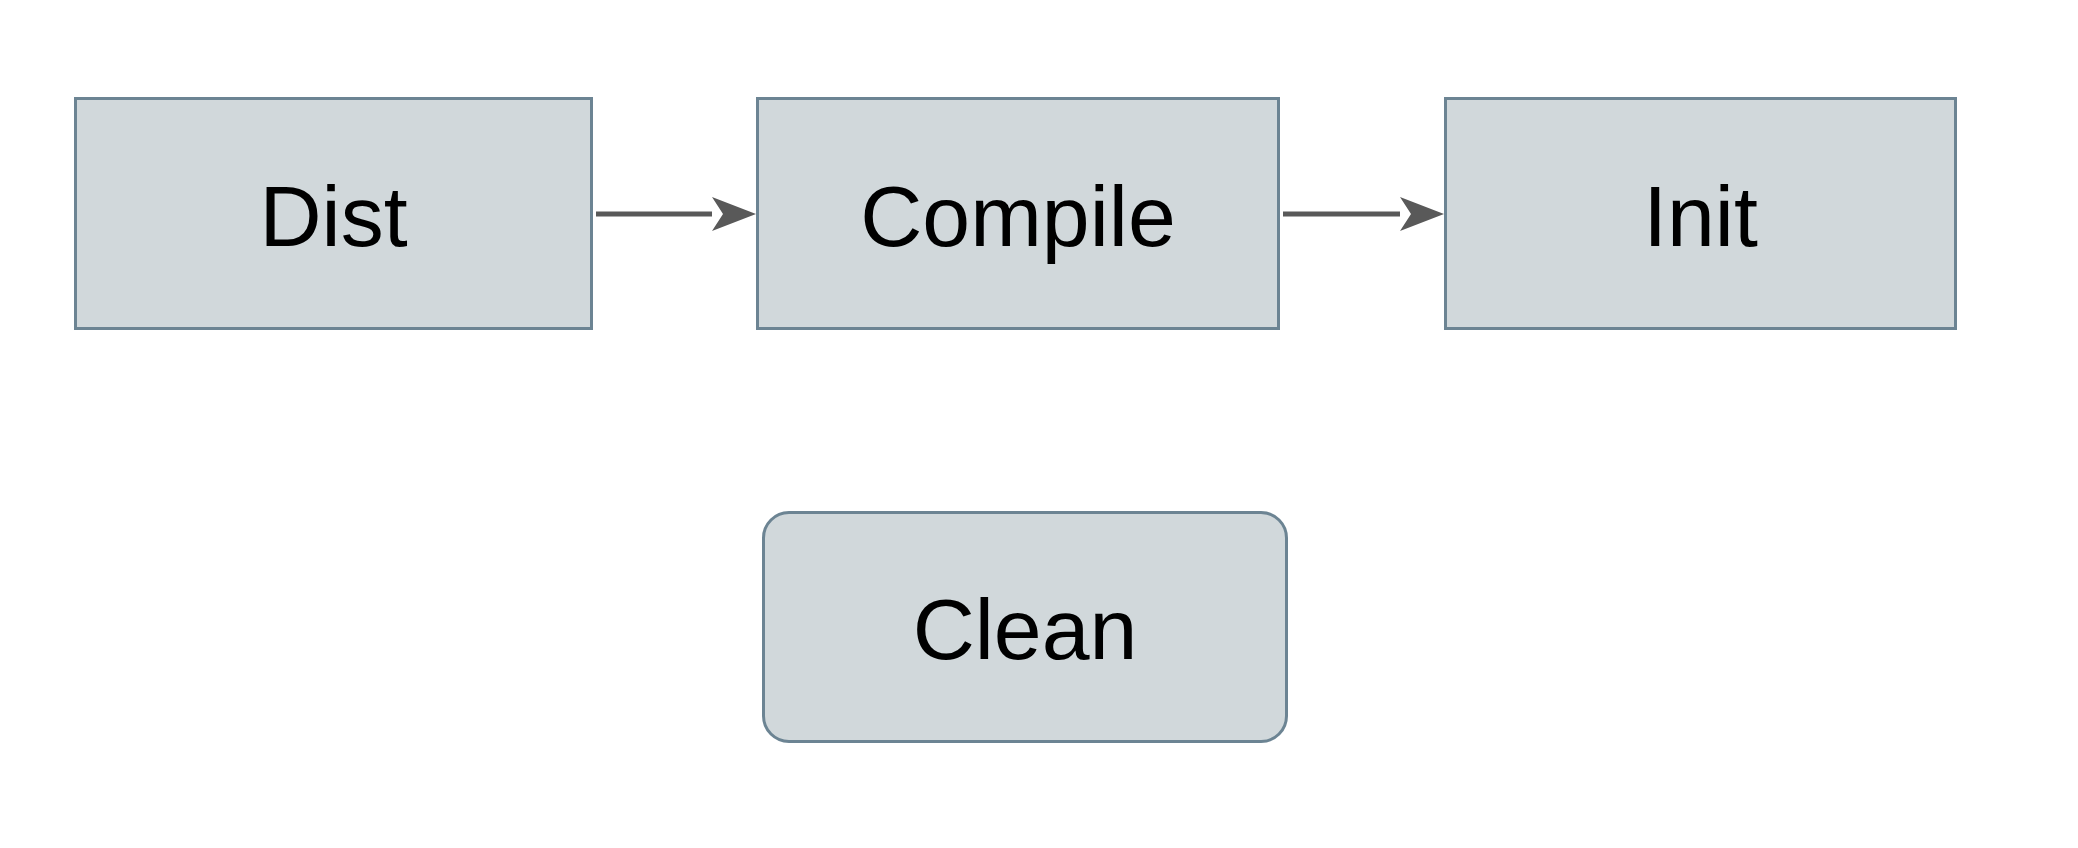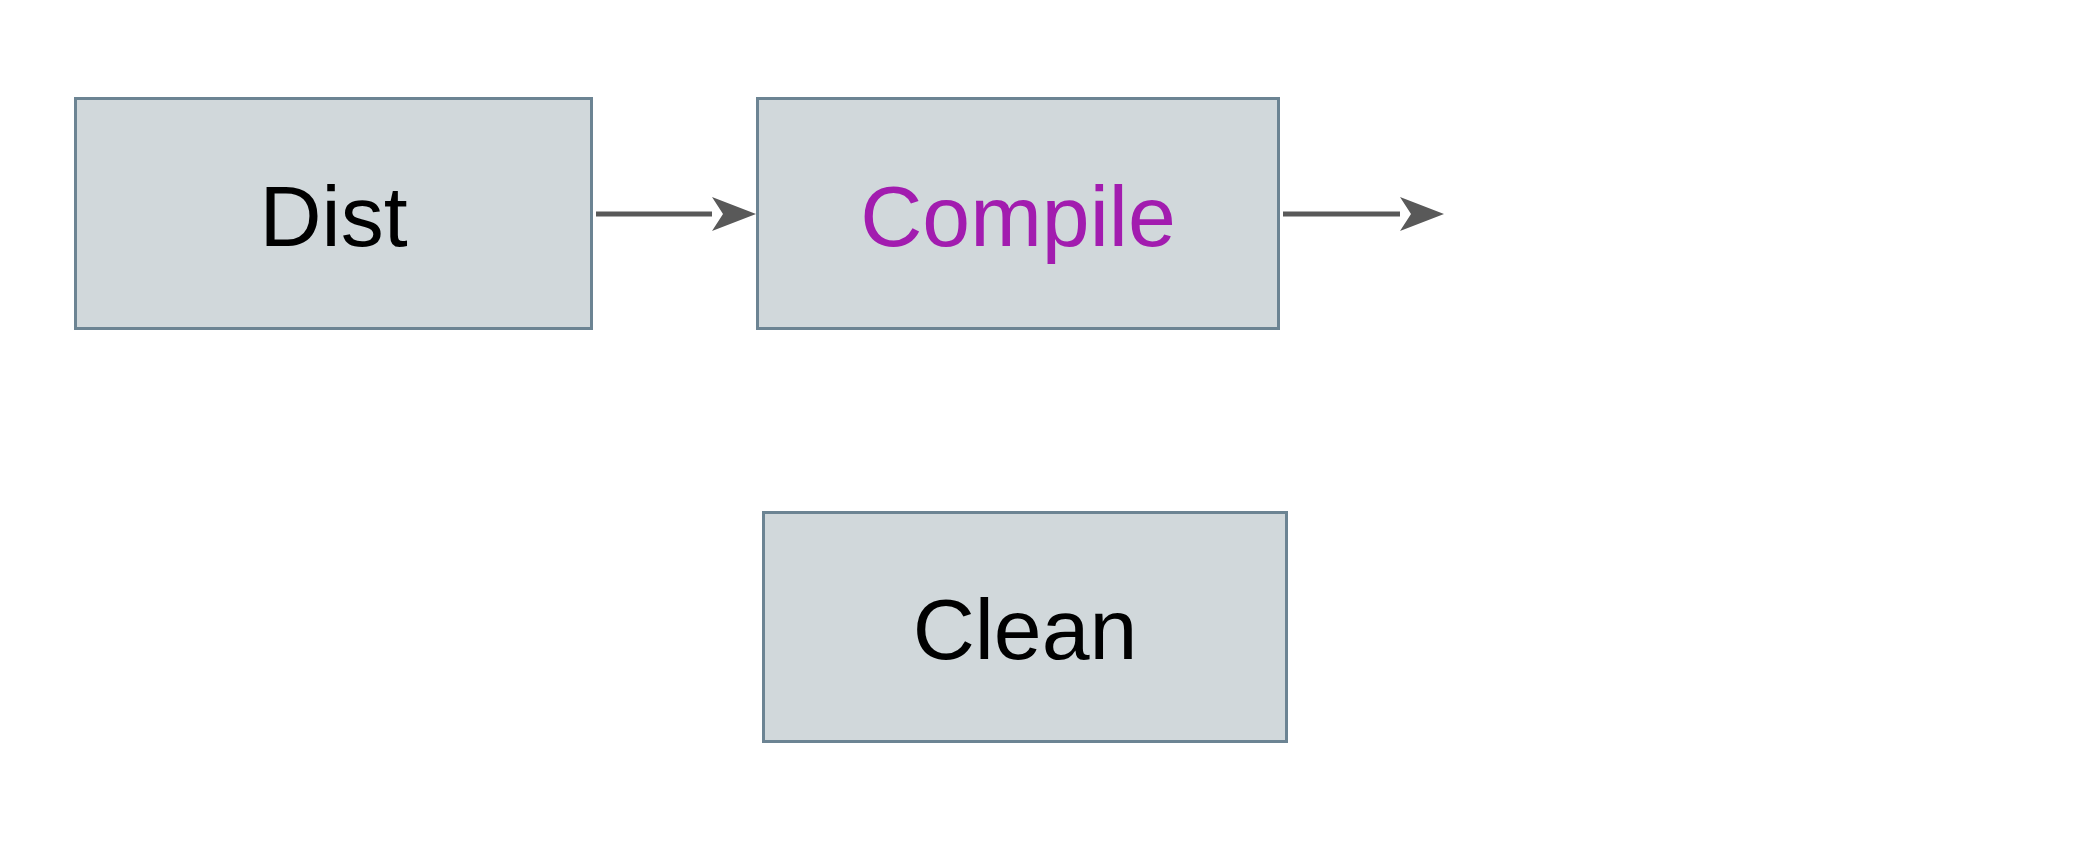--- a/index.html
+++ b/index.html
@@ -36,21 +36,21 @@
   .node .label {
     font-size: 86px;
     line-height: 1;
     color: #000000;
     white-space: nowrap;
     transform: translateY(2px);
   }
   .node-dist    { left: 74px;   top: 97px;  width: 519px; height: 233px; }
   .node-compile { left: 756px;  top: 97px;  width: 524px; height: 233px; }
   .node-init    { left: 1444px; top: 97px;  width: 513px; height: 233px; }
-  .node-clean   { left: 762px;  top: 511px; width: 526px; height: 232px; }
+  .node-clean   { left: 762px;  top: 511px; width: 526px; height: 232px; border-radius: 27px; }
 </style>
 </head>
 <body>
 
 <div id="canvas" style="background-color: rgb(255, 255, 255);">
 
   <svg id="edges" viewBox="0 0 2078 848" xmlns="http://www.w3.org/2000/svg" aria-hidden="true">
     <defs>
       <marker id="arrowhead" markerUnits="userSpaceOnUse" markerWidth="44" markerHeight="34" refX="0" refY="17" orient="auto">
         <path d="M0,0 L44,17 L0,34 L11,17 Z" style="fill: rgb(89, 89, 89);"></path>
@@ -60,21 +60,24 @@
     <line x1="596" y1="214" x2="712" y2="214" stroke-width="5" marker-end="url(#arrowhead)" style="stroke: rgb(89, 89, 89);"></line>
 
     <line x1="1283" y1="214" x2="1400" y2="214" stroke-width="5" marker-end="url(#arrowhead)" style="stroke: rgb(89, 89, 89);"></line>
   </svg>
 
   <div class="node node-dist" style="background-color: rgb(209, 216, 219); border-color: rgb(108, 132, 147);">
     <span class="label" style="color: rgb(0, 0, 0);">Dist</span>
   </div>
 
   <div class="node node-compile" style="background-color: rgb(209, 216, 219); border-color: rgb(108, 132, 147);">
-    <span class="label" style="color: #a21caf;">Compile</span>
+    <span class="label" style="color: #000000;">Compile</span>
   </div>
 
+  <div class="node node-init" style="background-color: rgb(209, 216, 219); border-color: rgb(108, 132, 147);">
+    <span class="label" style="color: rgb(0, 0, 0);">Init</span>
+  </div>
 
   <div class="node node-clean" style="background-color: rgb(209, 216, 219); border-color: rgb(108, 132, 147);">
     <span class="label" style="color: rgb(0, 0, 0);">Clean</span>
   </div>
 
 </div>
 
 </body></html>

